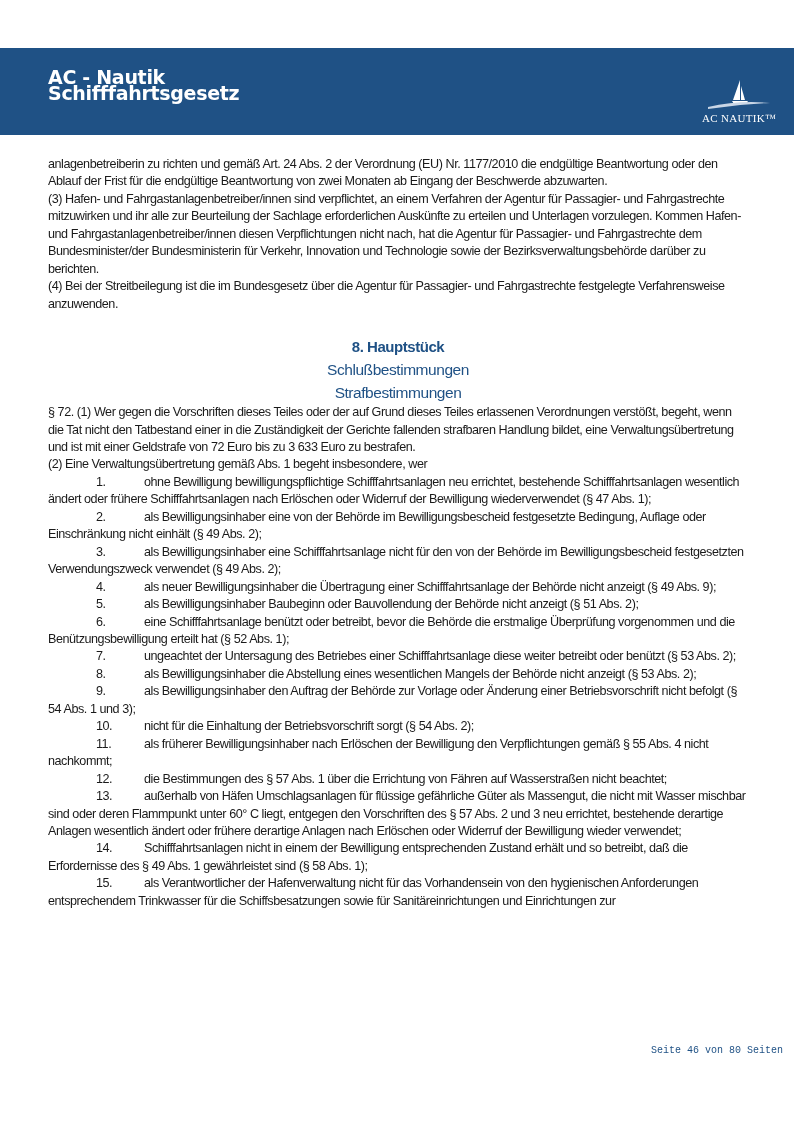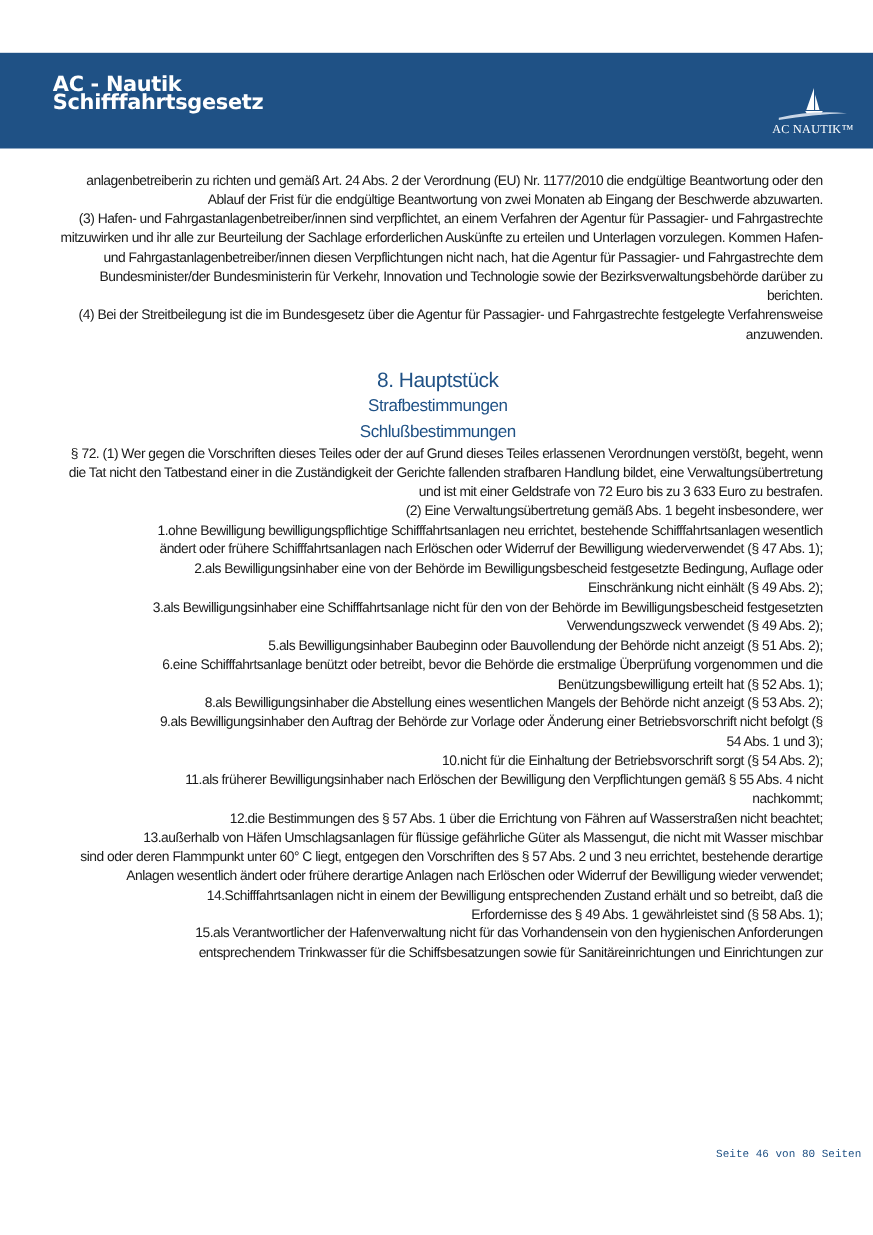--- a/index.html
+++ b/index.html
@@ -5,24 +5,24 @@
   html, body { margin:0; padding:0; background:#ffffff; }
   body { width:794px; height:1123px; position:relative; overflow:hidden; font-family:"Liberation Sans", sans-serif; color:#1a1a1a; }
   .header { position:absolute; left:0; top:48px; width:794px; height:87px; background:#1f5185; }
   .header .t1, .header .t2 { position:absolute; left:48px; color:#ffffff; font-weight:bold; font-size:19px; font-family:"DejaVu Sans", sans-serif; letter-spacing:-0.3px; }
   .header .t1 { top:18px; }
   .header .t2 { top:34px; }
   .logo { position:absolute; right:14px; top:30px; width:82px; height:46px;margin-left:40px; }
   .logo .brand { position:absolute; left:0; bottom:0; width:82px; text-align:center; color:#fff; font-family:"Liberation Serif", serif; font-size:11px; letter-spacing:0.3px; }
   .logo svg { position:absolute; left:8px; top:0; }
   .content { position:absolute; left:48px; top:156px; width:700px; font-size:12.6px; line-height:17.45px; font-family:"Liberation Sans", sans-serif; letter-spacing:-0.45px; }
-  .content p { margin:0;text-align:right; }
+  .content p { margin:0; }
   .gap { height:23px; }
   .heading { text-align:center; color:#1f5185; }
-  .h-main { font-weight:normal; font-size:19px; line-height:22px; }
+  .h-main { font-weight:bold; font-size:15px; line-height:22px; }
   .h-sub { font-size:15.5px; line-height:23px; }
   .item { margin:0; }
   .item .num { display:inline-block; width:48px; margin-left:48px; }
   .footer { position:absolute; left:651px; top:1045px; font-size:10px; color:#1f5185; font-family:Liberation Mono, monospace; }
 </style>
 </head>
 <body>
 
 <div class="header">
   <div class="t1">AC - Nautik</div>
@@ -38,31 +38,33 @@
   </div>
 </div>
 
 <div class="content">
   <p>anlagenbetreiberin zu richten und gemäß Art. 24 Abs. 2 der Verordnung (EU) Nr. 1177/2010 die endgültige Beantwortung oder den Ablauf der Frist für die endgültige Beantwortung von zwei Monaten ab Eingang der Beschwerde abzuwarten.</p>
   <p>(3) Hafen- und Fahrgastanlagenbetreiber/innen sind verpflichtet, an einem Verfahren der Agentur für Passagier- und Fahrgastrechte mitzuwirken und ihr alle zur Beurteilung der Sachlage erforderlichen Auskünfte zu erteilen und Unterlagen vorzulegen. Kommen Hafen- und Fahrgastanlagenbetreiber/innen diesen Verpflichtungen nicht nach, hat die Agentur für Passagier- und Fahrgastrechte dem Bundesminister/der Bundesministerin für Verkehr, Innovation und Technologie sowie der Bezirksverwaltungsbehörde darüber zu berichten.</p>
   <p>(4) Bei der Streitbeilegung ist die im Bundesgesetz über die Agentur für Passagier- und Fahrgastrechte festgelegte Verfahrensweise anzuwenden.</p>
   <div class="gap"></div>
   <div class="heading">
     <div class="h-main">8. Hauptstück</div>
+    <div class="h-sub">Schlußbestimmungen</div>
     <div class="h-sub">Strafbestimmungen</div>
-    <div class="h-sub">Schlußbestimmungen</div>
   </div>
   <p>§ 72. (1) Wer gegen die Vorschriften dieses Teiles oder der auf Grund dieses Teiles erlassenen Verordnungen verstößt, begeht, wenn die Tat nicht den Tatbestand einer in die Zuständigkeit der Gerichte fallenden strafbaren Handlung bildet, eine Verwaltungsübertretung und ist mit einer Geldstrafe von 72 Euro bis zu 3 633 Euro zu bestrafen.</p>
   <p>(2) Eine Verwaltungsübertretung gemäß Abs. 1 begeht insbesondere, wer</p>
 
   <p class="item"><span class="num">1.</span><span>ohne Bewilligung bewilligungspflichtige Schifffahrtsanlagen neu errichtet, bestehende Schifffahrtsanlagen wesentlich ändert oder frühere Schifffahrtsanlagen nach Erlöschen oder Widerruf der Bewilligung wiederverwendet (§ 47 Abs. 1);</span></p>
   <p class="item"><span class="num">2.</span><span>als Bewilligungsinhaber eine von der Behörde im Bewilligungsbescheid festgesetzte Bedingung, Auflage oder Einschränkung nicht einhält (§ 49 Abs. 2);</span></p>
   <p class="item"><span class="num">3.</span><span>als Bewilligungsinhaber eine Schifffahrtsanlage nicht für den von der Behörde im Bewilligungsbescheid festgesetzten Verwendungszweck verwendet (§ 49 Abs. 2);</span></p>
+  <p class="item"><span class="num">4.</span><span>als neuer Bewilligungsinhaber die Übertragung einer Schifffahrtsanlage der Behörde nicht anzeigt (§ 49 Abs. 9);</span></p>
   <p class="item"><span class="num">5.</span><span>als Bewilligungsinhaber Baubeginn oder Bauvollendung der Behörde nicht anzeigt (§ 51 Abs. 2);</span></p>
   <p class="item"><span class="num">6.</span><span>eine Schifffahrtsanlage benützt oder betreibt, bevor die Behörde die erstmalige Überprüfung vorgenommen und die Benützungsbewilligung erteilt hat (§ 52 Abs. 1);</span></p>
+  <p class="item"><span class="num">7.</span><span>ungeachtet der Untersagung des Betriebes einer Schifffahrtsanlage diese weiter betreibt oder benützt (§ 53 Abs. 2);</span></p>
   <p class="item"><span class="num">8.</span><span>als Bewilligungsinhaber die Abstellung eines wesentlichen Mangels der Behörde nicht anzeigt (§ 53 Abs. 2);</span></p>
   <p class="item"><span class="num">9.</span><span>als Bewilligungsinhaber den Auftrag der Behörde zur Vorlage oder Änderung einer Betriebsvorschrift nicht befolgt (§ 54 Abs. 1 und 3);</span></p>
   <p class="item"><span class="num">10.</span><span>nicht für die Einhaltung der Betriebsvorschrift sorgt (§ 54 Abs. 2);</span></p>
   <p class="item"><span class="num">11.</span><span>als früherer Bewilligungsinhaber nach Erlöschen der Bewilligung den Verpflichtungen gemäß § 55 Abs. 4 nicht nachkommt;</span></p>
   <p class="item"><span class="num">12.</span><span>die Bestimmungen des § 57 Abs. 1 über die Errichtung von Fähren auf Wasserstraßen nicht beachtet;</span></p>
   <p class="item"><span class="num">13.</span><span>außerhalb von Häfen Umschlagsanlagen für flüssige gefährliche Güter als Massengut, die nicht mit Wasser mischbar sind oder deren Flammpunkt unter 60° C liegt, entgegen den Vorschriften des § 57 Abs. 2 und 3 neu errichtet, bestehende derartige Anlagen wesentlich ändert oder frühere derartige Anlagen nach Erlöschen oder Widerruf der Bewilligung wieder verwendet;</span></p>
   <p class="item"><span class="num">14.</span><span>Schifffahrtsanlagen nicht in einem der Bewilligung entsprechenden Zustand erhält und so betreibt, daß die Erfordernisse des § 49 Abs. 1 gewährleistet sind (§ 58 Abs. 1);</span></p>
   <p class="item"><span class="num">15.</span><span>als Verantwortlicher der Hafenverwaltung nicht für das Vorhandensein von den hygienischen Anforderungen entsprechendem Trinkwasser für die Schiffsbesatzungen sowie für Sanitäreinrichtungen und Einrichtungen zur</span></p>
 </div>
 

